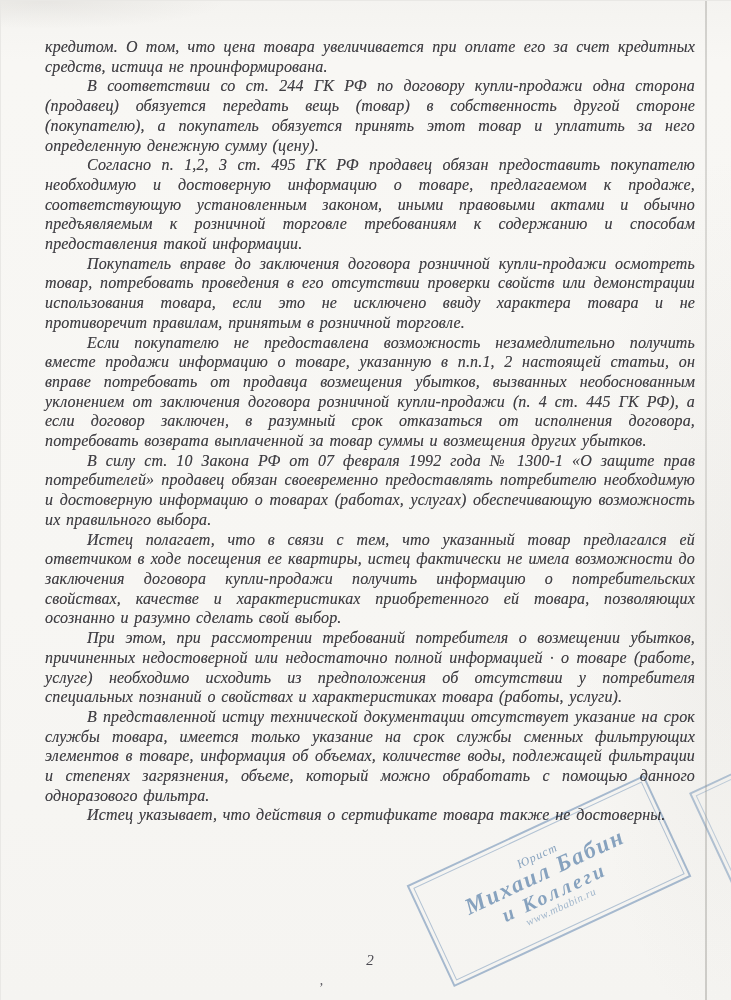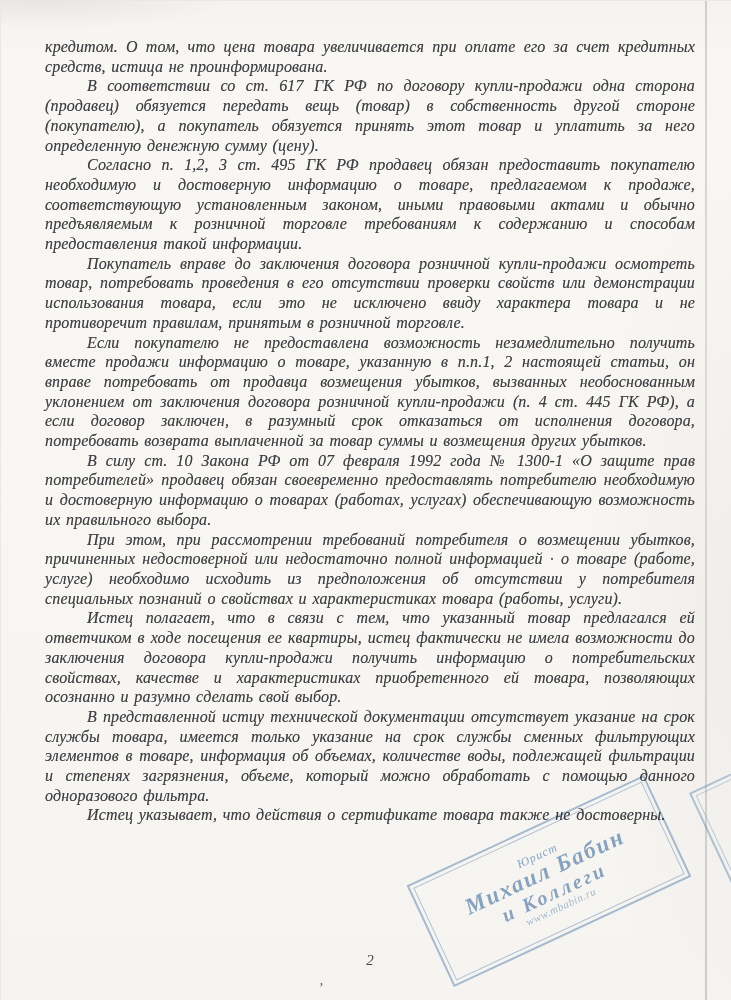--- a/index.html
+++ b/index.html
@@ -81,27 +81,27 @@
     border:1px solid rgba(116,152,194,0.40);
   }
 </style>
 </head>
 <body>
 
 <div class="page">
 
   <div class="textblock">
     <p class="no-indent">кредитом. О том, что цена товара увеличивается при оплате его за счет кредитных средств, истица не проинформирована.</p>
-    <p>В соответствии со ст. 617 ГК РФ по договору купли-продажи одна сторона (продавец) обязуется передать вещь (товар) в собственность другой стороне (покупателю), а покупатель обязуется принять этот товар и уплатить за него определенную денежную сумму (цену).</p>
+    <p>В соответствии со ст. 244 ГК РФ по договору купли-продажи одна сторона (продавец) обязуется передать вещь (товар) в собственность другой стороне (покупателю), а покупатель обязуется принять этот товар и уплатить за него определенную денежную сумму (цену).</p>
     <p>Согласно п. 1,2, 3 ст. 495 ГК РФ продавец обязан предоставить покупателю необходимую и достоверную информацию о товаре, предлагаемом к продаже, соответствующую установленным законом, иными правовыми актами и обычно предъявляемым к розничной торговле требованиям к содержанию и способам предоставления такой информации.</p>
     <p>Покупатель вправе до заключения договора розничной купли-продажи осмотреть товар, потребовать проведения в его отсутствии проверки свойств или демонстрации использования товара, если это не исключено ввиду характера товара и не противоречит правилам, принятым в розничной торговле.</p>
     <p>Если покупателю не предоставлена возможность незамедлительно получить вместе продажи информацию о товаре, указанную в п.п.1, 2 настоящей статьи, он вправе потребовать от продавца возмещения убытков, вызванных необоснованным уклонением от заключения договора розничной купли-продажи (п. 4 ст. 445 ГК РФ), а если договор заключен, в разумный срок отказаться от исполнения договора, потребовать возврата выплаченной за товар суммы и возмещения других убытков.</p>
     <p>В силу ст. 10 Закона РФ от 07 февраля 1992 года № 1300-1 «О защите прав потребителей» продавец обязан своевременно предоставлять потребителю необходимую и достоверную информацию о товарах (работах, услугах) обеспечивающую возможность их правильного выбора.</p>
+    <p>Истец полагает, что в связи с тем, что указанный товар предлагался ей ответчиком в ходе посещения ее квартиры, истец фактически не имела возможности до заключения договора купли-продажи получить информацию о потребительских свойствах, качестве и характеристиках приобретенного ей товара, позволяющих осознанно и разумно сделать свой выбор.</p>
     <p>При этом, при рассмотрении требований потребителя о возмещении убытков, причиненных недостоверной или недостаточно полной информацией ∙ о товаре (работе, услуге) необходимо исходить из предположения об отсутствии у потребителя специальных познаний о свойствах и характеристиках товара (работы, услуги).</p>
-    <p>Истец полагает, что в связи с тем, что указанный товар предлагался ей ответчиком в ходе посещения ее квартиры, истец фактически не имела возможности до заключения договора купли-продажи получить информацию о потребительских свойствах, качестве и характеристиках приобретенного ей товара, позволяющих осознанно и разумно сделать свой выбор.</p>
     <p>В представленной истцу технической документации отсутствует указание на срок службы товара, имеется только указание на срок службы сменных фильтрующих элементов в товаре, информация об объемах, количестве воды, подлежащей фильтрации и степенях загрязнения, объеме, который можно обработать с помощью данного одноразового фильтра.</p>
     <p>Истец указывает, что действия о сертификате товара также не достоверны.</p>
   </div>
 
   <div class="page-number">2</div>
   <div class="stray-mark">‚</div>
 
   <div class="stamp">
     <div class="stamp-inner">
       <div class="stamp-title">Юрист</div>

